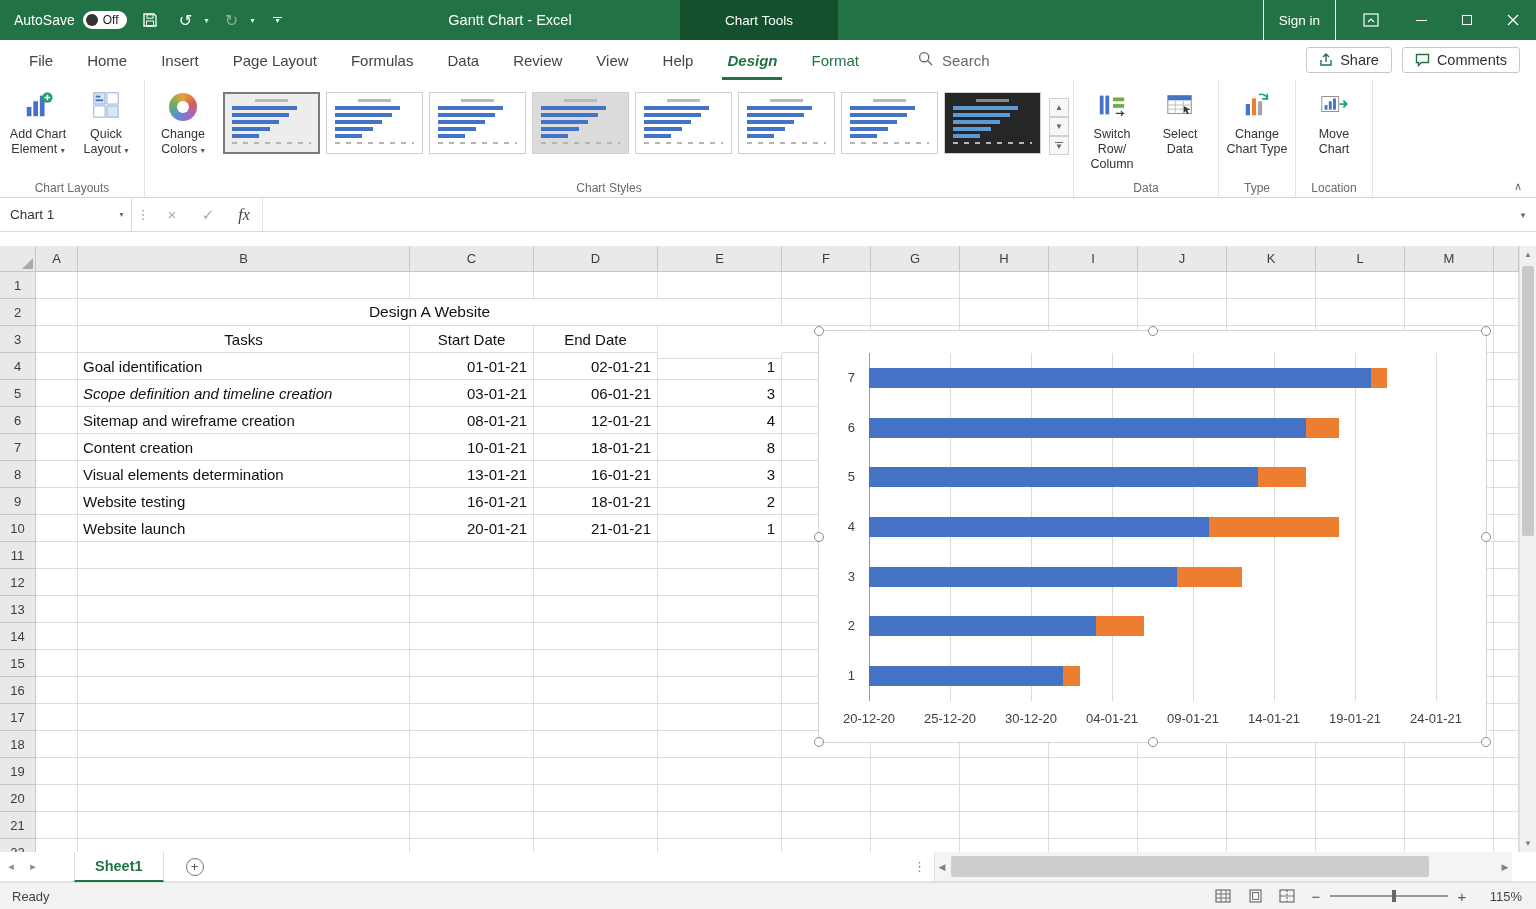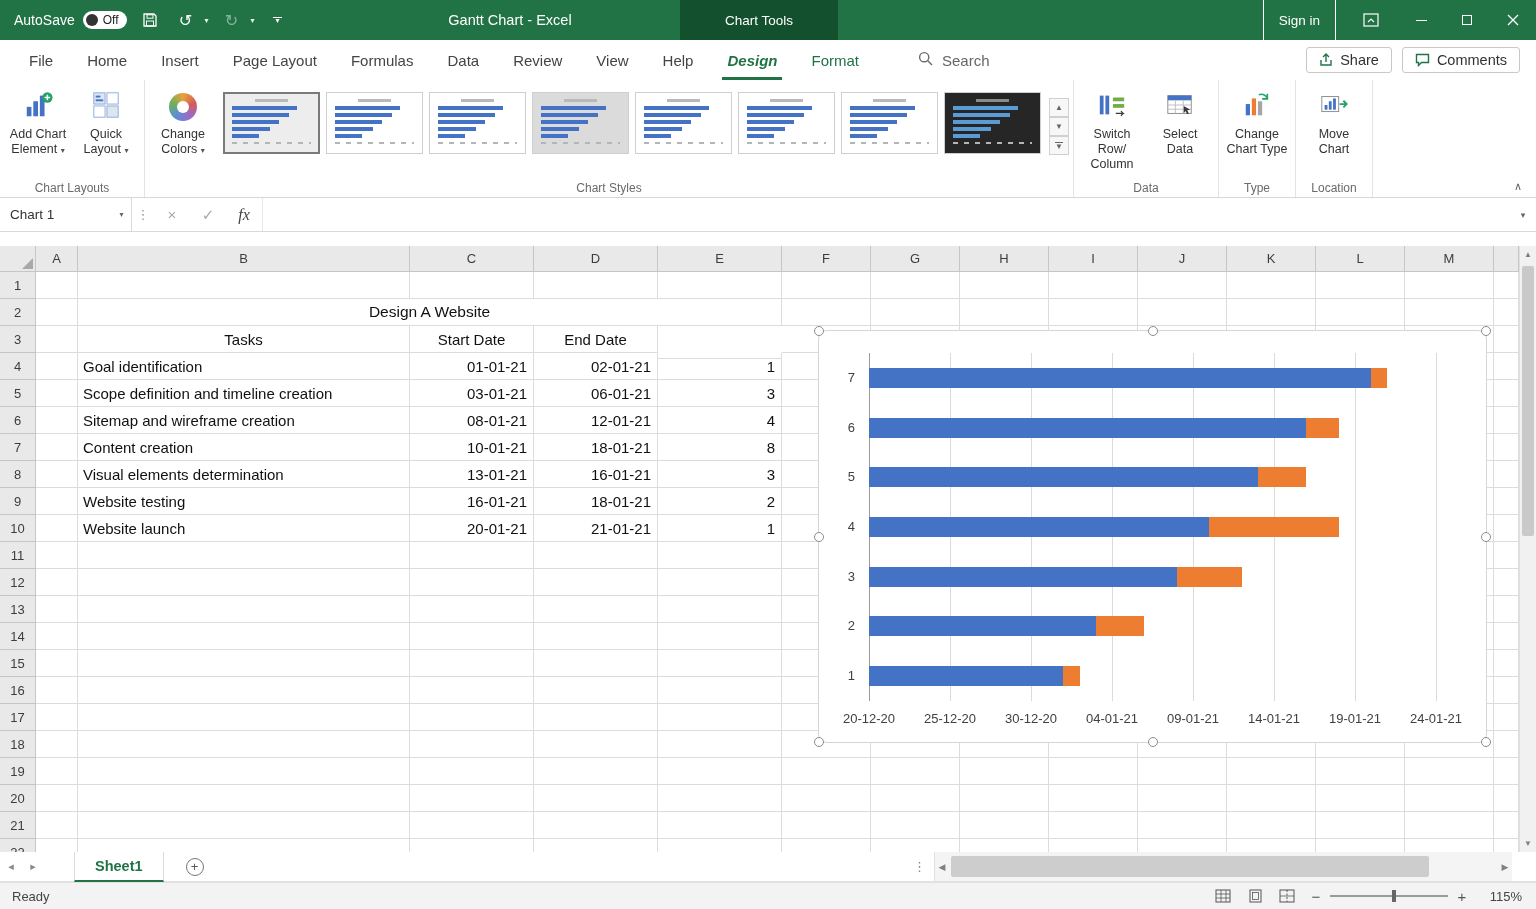--- a/index.html
+++ b/index.html
@@ -493,21 +493,21 @@
         <div class="cell " style="width: 89px;"></div>
         <div class="cell " style="width: 89px;"></div>
         <div class="cell " style="width: 89px;"></div>
         <div class="cell " style="width: 89px;"></div>
         <div class="cell " style="width: 89px;"></div>
         <div class="cell " style="width: 25px;"></div>
       </div>
       <div class="grow">
         <div class="ncell">5</div>
         <div class="cell " style="width: 42px;"></div>
-        <div class="cell c-left" style="width: 332px;">Scope definition and timeline creation</div>
+        <div class="cell c-left" style="width: 332px; font-style: italic;">Scope definition and timeline creation</div>
         <div class="cell c-right" style="width: 124px;">03-01-21</div>
         <div class="cell c-right" style="width: 124px;">06-01-21</div>
         <div class="cell c-right" style="width: 124px;">3</div>
         <div class="cell " style="width: 89px;"></div>
         <div class="cell " style="width: 89px;"></div>
         <div class="cell " style="width: 89px;"></div>
         <div class="cell " style="width: 89px;"></div>
         <div class="cell " style="width: 89px;"></div>
         <div class="cell " style="width: 89px;"></div>
         <div class="cell " style="width: 89px;"></div>

